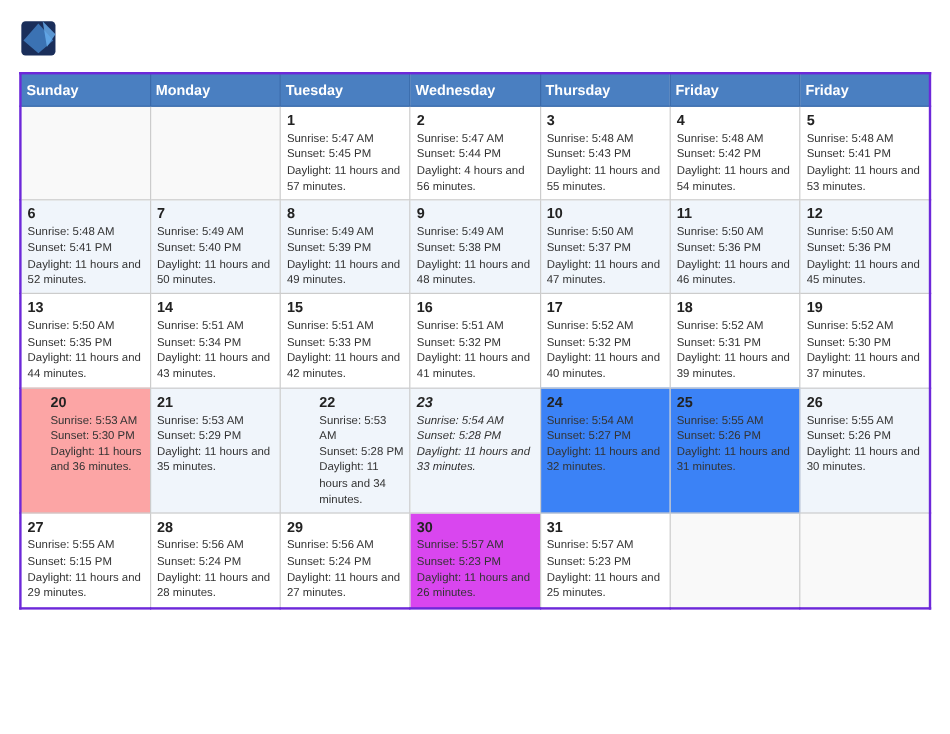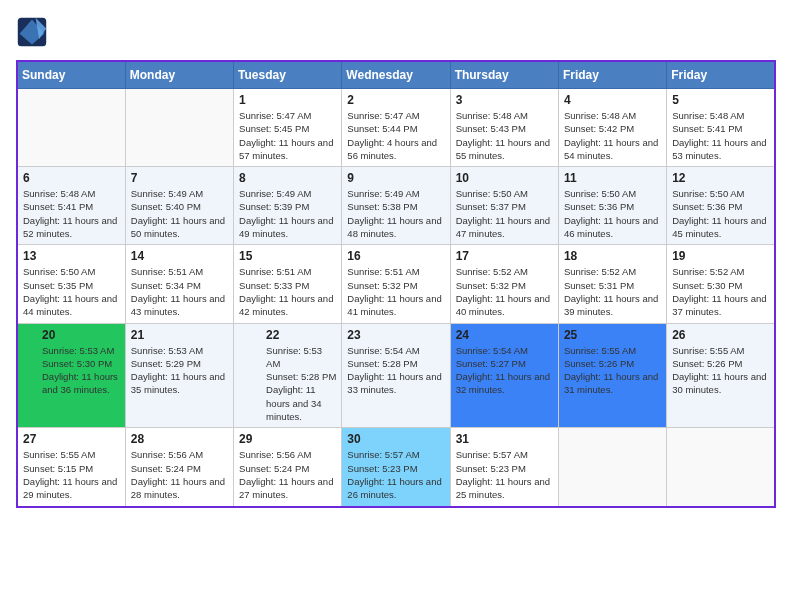--- a/index.html
+++ b/index.html
@@ -283,21 +283,21 @@
         <td style="background: rgb(255, 255, 255);">
         <span class="day-num">19</span>
         <div class="day-info">
           <span>Sunrise: 5:52 AM</span><br>
           <span>Sunset: 5:30 PM</span><br>
           <span>Daylight: 11 hours and 37 minutes.</span>
         </div>
       </td>
       </tr>
       <tr>
-        <td style="background: #22c55e; padding-left: 24px;">
+        <td style="background: #fca5a5; padding-left: 24px;">
         <span class="day-num">20</span>
         <div class="day-info">
           <span>Sunrise: 5:53 AM</span><br>
           <span>Sunset: 5:30 PM</span><br>
           <span>Daylight: 11 hours and 36 minutes.</span>
         </div>
       </td>
         <td style="background: rgb(240, 245, 251); margin-left: 44px;">
         <span class="day-num">21</span>
         <div class="day-info">
@@ -307,21 +307,21 @@
         </div>
       </td>
         <td style="background: rgb(240, 245, 251); padding-left: 32px;">
         <span class="day-num">22</span>
         <div class="day-info">
           <span>Sunrise: 5:53 AM</span><br>
           <span>Sunset: 5:28 PM</span><br>
           <span>Daylight: 11 hours and 34 minutes.</span>
         </div>
       </td>
-        <td style="background: rgb(240, 245, 251);">
+        <td style="background: rgb(240, 245, 251); font-style: italic;">
         <span class="day-num">23</span>
         <div class="day-info">
           <span>Sunrise: 5:54 AM</span><br>
           <span>Sunset: 5:28 PM</span><br>
           <span>Daylight: 11 hours and 33 minutes.</span>
         </div>
       </td>
         <td style="background: #3b82f6;">
         <span class="day-num">24</span>
         <div class="day-info">
@@ -365,21 +365,21 @@
         </div>
       </td>
         <td style="background: rgb(255, 255, 255);">
         <span class="day-num">29</span>
         <div class="day-info">
           <span>Sunrise: 5:56 AM</span><br>
           <span>Sunset: 5:24 PM</span><br>
           <span>Daylight: 11 hours and 27 minutes.</span>
         </div>
       </td>
-        <td style="background: #7dd3fc;">
+        <td style="background: #d946ef;">
         <span class="day-num">30</span>
         <div class="day-info">
           <span>Sunrise: 5:57 AM</span><br>
           <span>Sunset: 5:23 PM</span><br>
           <span>Daylight: 11 hours and 26 minutes.</span>
         </div>
       </td>
         <td style="background: rgb(255, 255, 255);">
         <span class="day-num">31</span>
         <div class="day-info">

